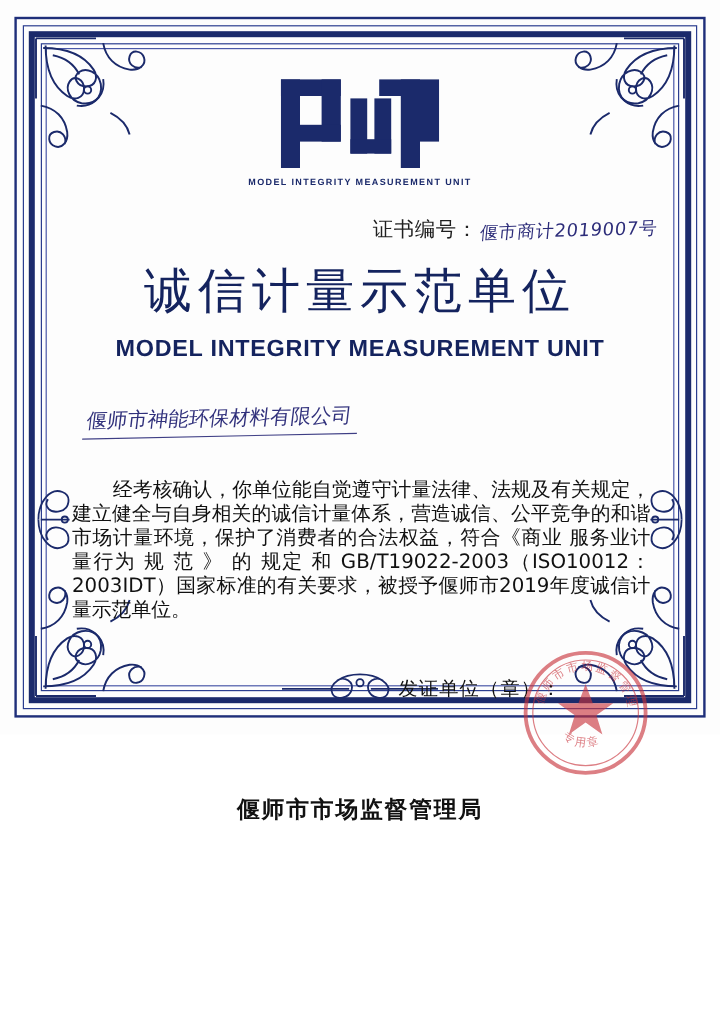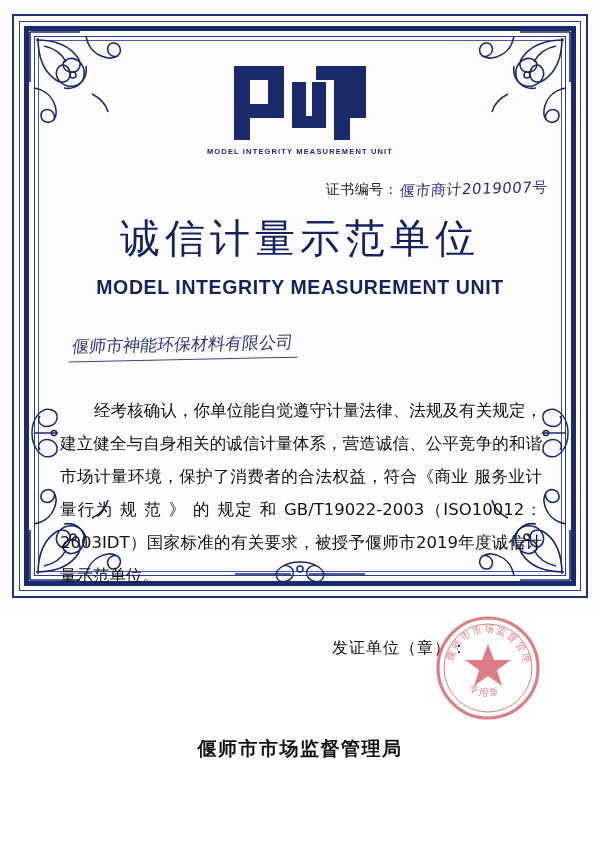--- a/index.html
+++ b/index.html
@@ -119,21 +119,21 @@
   }
 
   .cert-no-row {
     margin-top: 24px;
     display: flex;
     justify-content: flex-end;
     align-items: baseline;
     padding-right: 4px;
   }
   .cert-no-label {
-    font-size: 14px;
+    font-size: 17px;
     color: #202020;
     letter-spacing: 0.5px;
   }
   .cert-no-value {
     font-family: "DejaVu Sans", sans-serif;
     font-size: 15px;
     color: #1a1a6e;
     margin-left: 2px;
     transform: rotate(-1.6deg) skewX(-7deg);
     letter-spacing: 0.5px;
@@ -170,21 +170,21 @@
     border-bottom: 1.5px solid #2a2a78;
     padding: 0 6px 3px 2px;
     transform: rotate(-1.2deg) skewX(-8deg);
     opacity: .9;
   }
 
   .body-text {
     margin-top: 34px;
     padding: 0 10px 0 12px;
     font-size: 16.5px;
-    line-height: 33px;
+    line-height: 20px;
     color: #111111;
     text-align: justify;
     text-justify: inter-ideograph;
     font-family: "DejaVu Sans", sans-serif;
   }
   .body-text p { margin: 0; }
   .body-text .indent { text-indent: 34px; }
 
   .issuer-block {
     margin-top: 46px;

